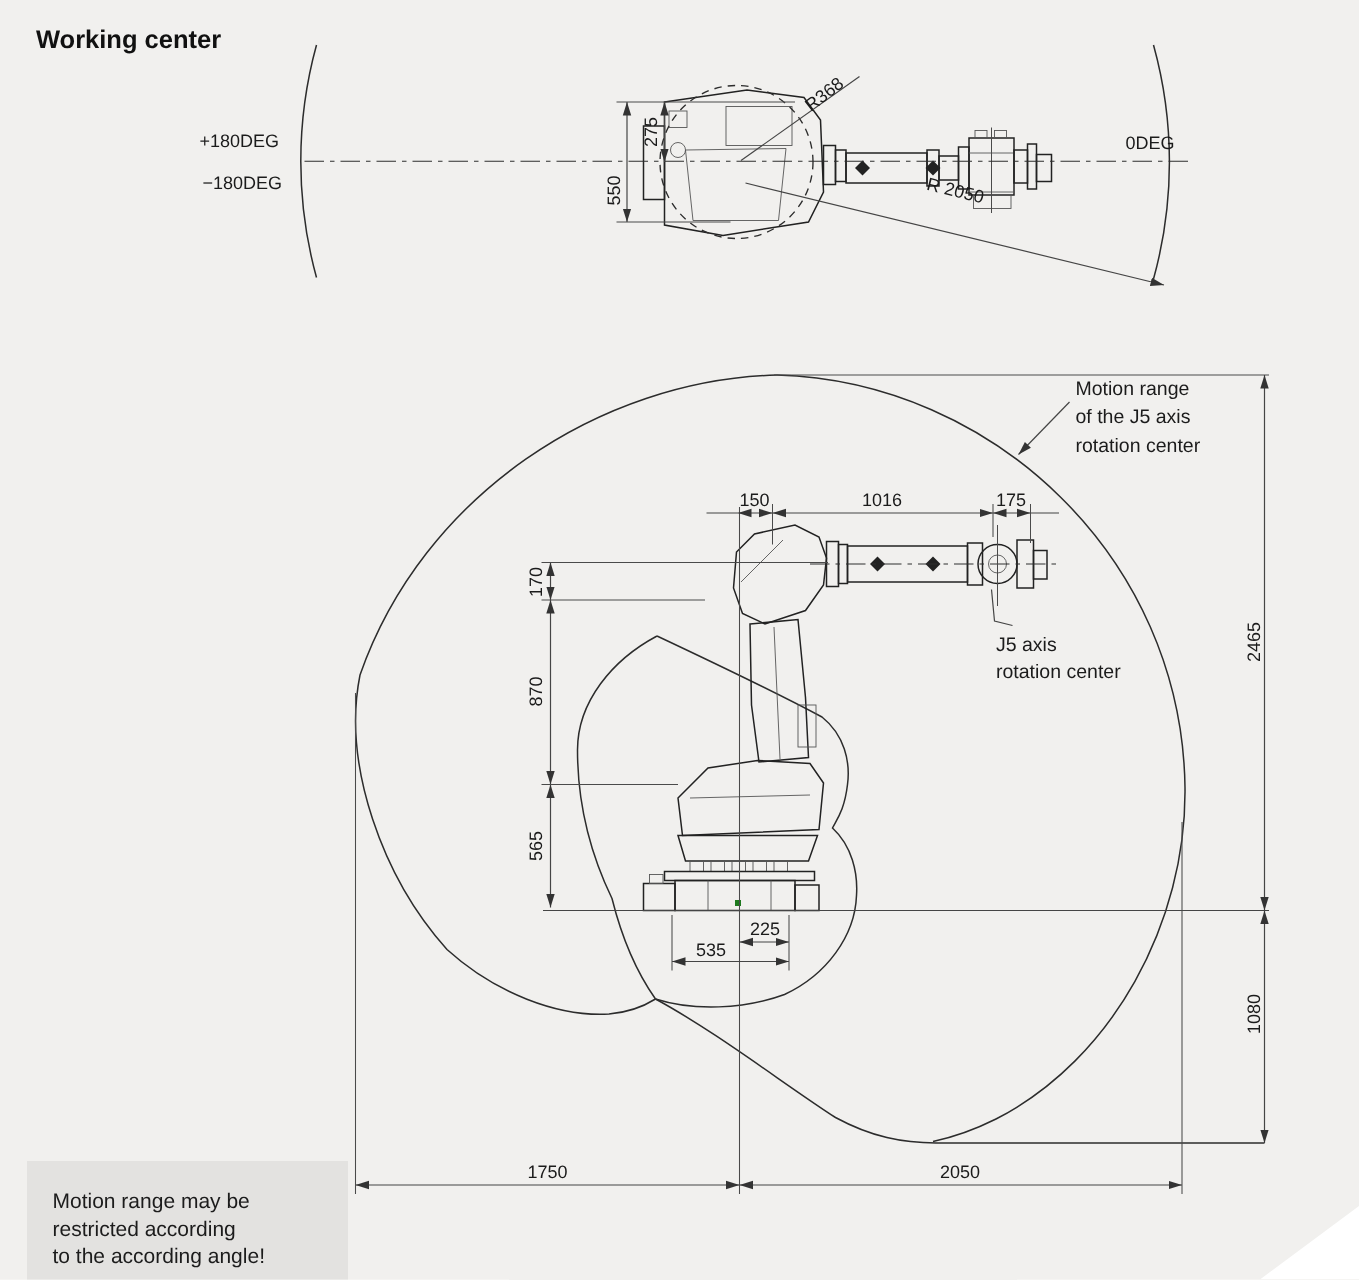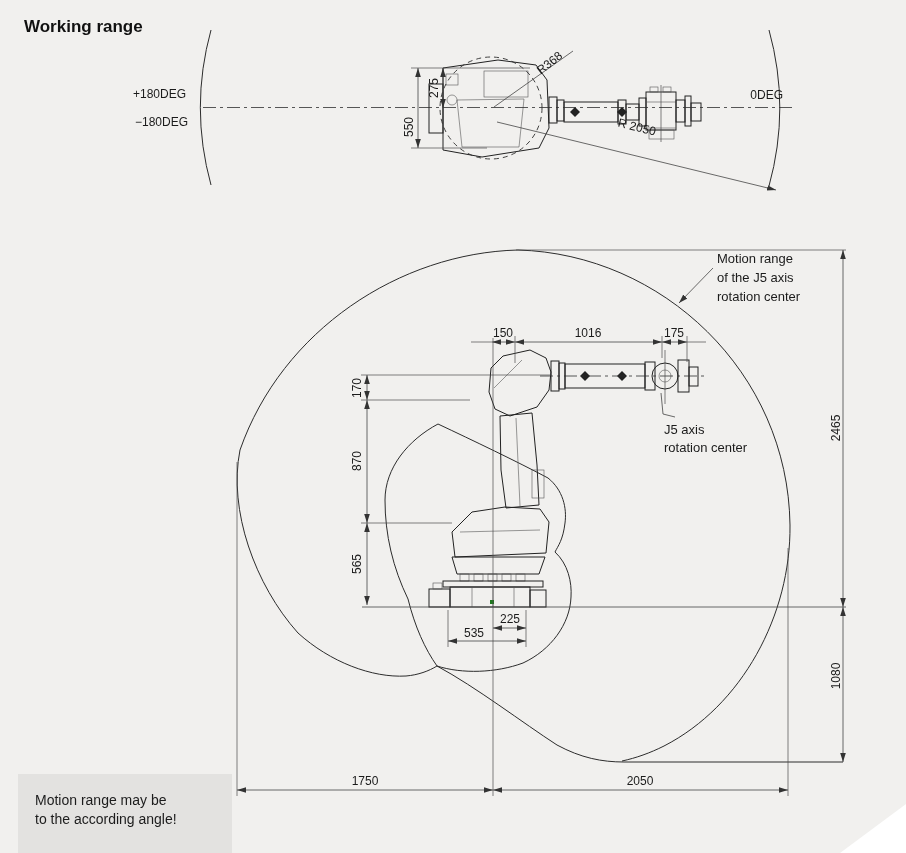--- a/index.html
+++ b/index.html
@@ -18,21 +18,21 @@
   .rob{stroke:#222;stroke-width:1;fill:none;}
   .robt{stroke:#555;stroke-width:0.6;fill:none;}
   .env{stroke:#2c2c2c;stroke-width:1;fill:none;}
   .dsh{stroke:#2c2c2c;stroke-width:0.9;fill:none;stroke-dasharray:5 4;}
 </style>
 </head>
 <body>
 
 <div class="page">
 
-<h1 class="title">Working range</h1>
+<h1 class="title">Working center</h1>
 
 <svg width="906" height="853" viewBox="0 0 906 853">
   <defs>
     <marker id="ah" markerWidth="10" markerHeight="7" refX="9" refY="3.2" orient="auto-start-reverse" markerUnits="userSpaceOnUse">
       <path d="M0,0.4 L9,3.2 L0,6 Z" fill="#333"></path>
     </marker>
   </defs>
 
   <g>
 
@@ -189,16 +189,17 @@
     <path class="thin" d="M 675,417 L 663,414 L 661,393"></path>
     <text class="lbl" x="664" y="434">J5 axis</text>
     <text class="lbl" x="664" y="452">rotation center</text>
   </g>
 
   <polygon points="906,804 906,853 840,853" fill="#ffffff"></polygon>
 </svg>
 
 <div class="note">
   <div>Motion range may be</div>
+  <div>restricted according</div>
   <div>to the according angle!</div>
 </div>
 
 </div>
 
 </body></html>

